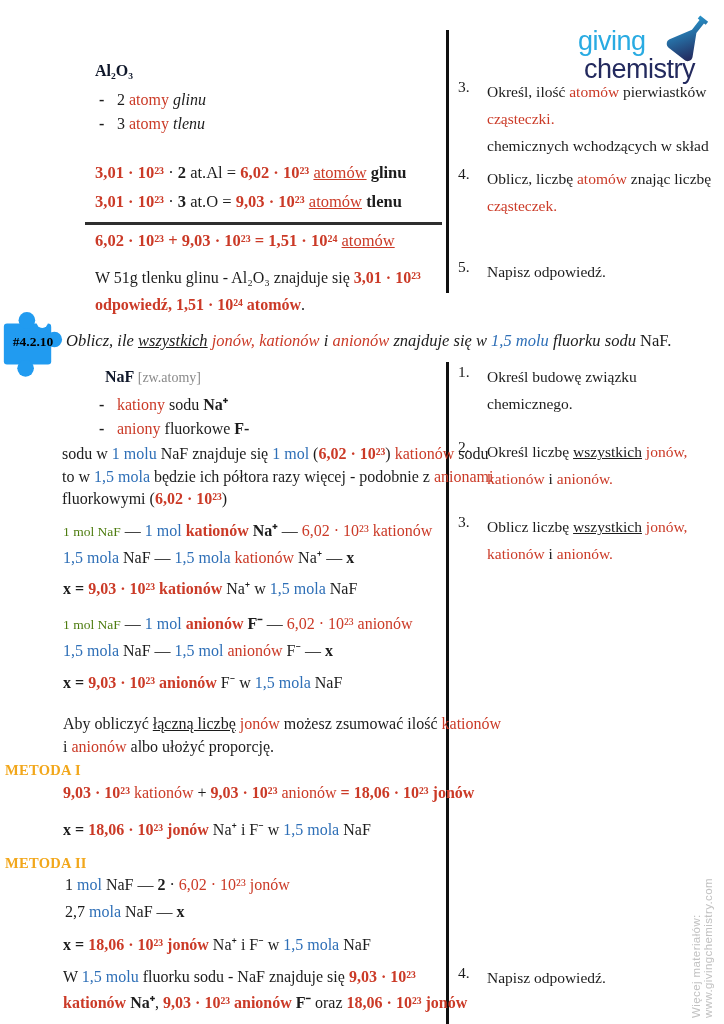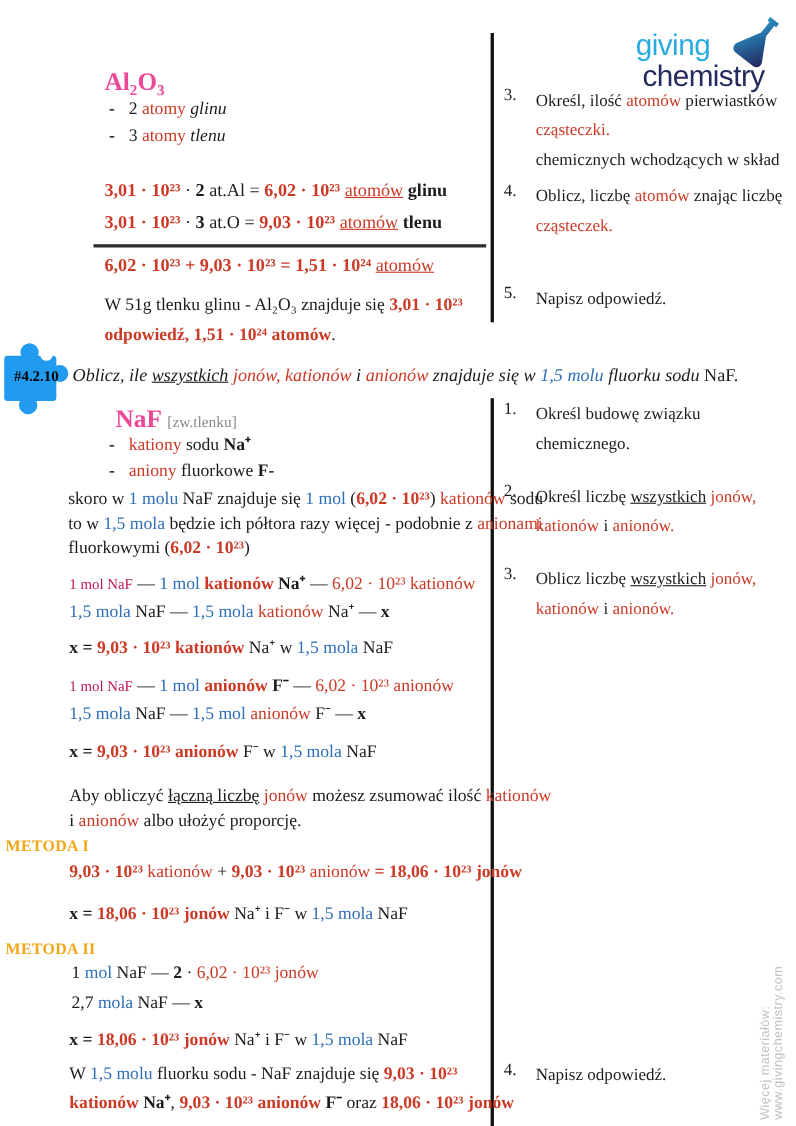--- a/index.html
+++ b/index.html
@@ -7,23 +7,23 @@
         font-family:"Liberation Serif",serif;font-size:16px;color:#1c1c1c;}
   .abs{position:absolute;white-space:nowrap;}
   
   .s-k{color:#1c1c1c;}
   .s-b{color:#1c1c1c;font-weight:bold;}
   .s-r{color:#cb3a27;}
   .s-rb{color:#cb3a27;font-weight:bold;}
   .s-ru{color:#cb3a27;text-decoration:underline;}
   .s-u{color:#1c1c1c;text-decoration:underline;}
   .s-bl{color:#2e6fb7;}
-  .s-bl13{color:#be185d;font-size:13.5px;}
+  .s-bl13{color:#4d7c0f;font-size:13.5px;}
   .s-g{color:#8a8a8a;font-size:14px;}
-  .s-b17{color:#ec4899;font-weight:bold;font-size:23px;}
+  .s-b17{color:#0f172a;font-weight:bold;font-size:16px;}
   .s-i{color:#1c1c1c;font-style:italic;}
   .s-up{color:#1c1c1c;font-style:normal;}
   
   .vline{position:absolute;left:446px;width:3px;background:#101010;}
   .hrule{position:absolute;height:3px;background:#2e2e2e;}
   .eq{font-size:16.5px;}
   .bullet{display:flex;line-height:24px;}
   .bullet .dash{width:18px;font-weight:bold;}
   .lines22 div{line-height:22.5px;}
   .lines26 div{line-height:26px;}
@@ -125,35 +125,35 @@
         <circle cx="42" cy="17" r="13"></circle>
         <circle cx="85" cy="47" r="12"></circle>
         <circle cx="40" cy="92" r="13"></circle>
       </g>
       <circle cx="66" cy="20" r="9" fill="#ffffff"></circle>
     </svg>
     <span class="lbl">#4.2.10</span>
   </div>
   <div class="abs task" style="left:66px;top:331px;"><span class="s-k">Oblicz, ile </span><span class="s-u">wszystkich</span><span class="s-k"> </span><span class="s-r">jonów,</span><span class="s-k"> </span><span class="s-r">kationów</span><span class="s-k"> i </span><span class="s-r">anionów</span><span class="s-k"> znajduje się w </span><span class="s-bl">1,5 molu</span><span class="s-k"> fluorku sodu </span><span class="s-up">NaF.</span></div>
 
-  <div class="abs" style="left:105px;top:368px;"><span class="s-b17">NaF </span><span class="s-g">[zw.tlenku]</span></div>
+  <div class="abs" style="left:105px;top:368px;"><span class="s-b17">NaF </span><span class="s-g">[zw.atomy]</span></div>
 
   <div class="abs" style="left:99px;top:393px;">
     <div class="bullet">
       <span class="dash">-</span>
       <span><span class="s-r">kationy</span><span class="s-k"> sodu </span><span class="s-b">Na⁺</span></span>
     </div>
     <div class="bullet">
       <span class="dash">-</span>
       <span><span class="s-r">aniony</span><span class="s-k"> fluorkowe </span><span class="s-b">F-</span></span>
     </div>
   </div>
 
   <div class="abs lines22" style="left:62px;top:443px;">
-    <div><span class="s-k">skoro w </span><span class="s-bl">1 molu</span><span class="s-k"> NaF znajduje się </span><span class="s-bl">1 mol</span><span class="s-k"> (</span><span class="s-rb">6,02 · 10²³</span><span class="s-k">) </span><span class="s-r">kationów</span><span class="s-k"> sodu</span></div>
+    <div><span class="s-k">sodu w </span><span class="s-bl">1 molu</span><span class="s-k"> NaF znajduje się </span><span class="s-bl">1 mol</span><span class="s-k"> (</span><span class="s-rb">6,02 · 10²³</span><span class="s-k">) </span><span class="s-r">kationów</span><span class="s-k"> sodu</span></div>
     <div><span class="s-k">to w </span><span class="s-bl">1,5 mola</span><span class="s-k"> będzie ich półtora razy więcej - podobnie z  </span><span class="s-r">anionami</span></div>
     <div><span class="s-k">fluorkowymi (</span><span class="s-rb">6,02 · 10²³</span><span class="s-k">)</span></div>
   </div>
 
   <div class="abs lines26" style="left:63px;top:518px;">
     <div><span class="s-bl13">1 mol NaF</span><span class="s-k"> — </span><span class="s-bl">1 mol </span><span class="s-rb">kationów </span><span class="s-b">Na⁺</span><span class="s-k"> — </span><span class="s-r">6,02 · 10²³ kationów</span></div>
     <div><span class="s-bl">1,5 mola</span><span class="s-k"> NaF — </span><span class="s-bl">1,5 mola </span><span class="s-r">kationów </span><span class="s-k">Na⁺</span><span class="s-k"> — </span><span class="s-b">x</span></div>
   </div>
   <div class="abs" style="left:63px;top:577px;"><span class="s-b">x = </span><span class="s-rb">9,03 · 10²³ kationów</span><span class="s-k"> Na⁺ w </span><span class="s-bl">1,5 mola</span><span class="s-k"> NaF</span></div>
 

